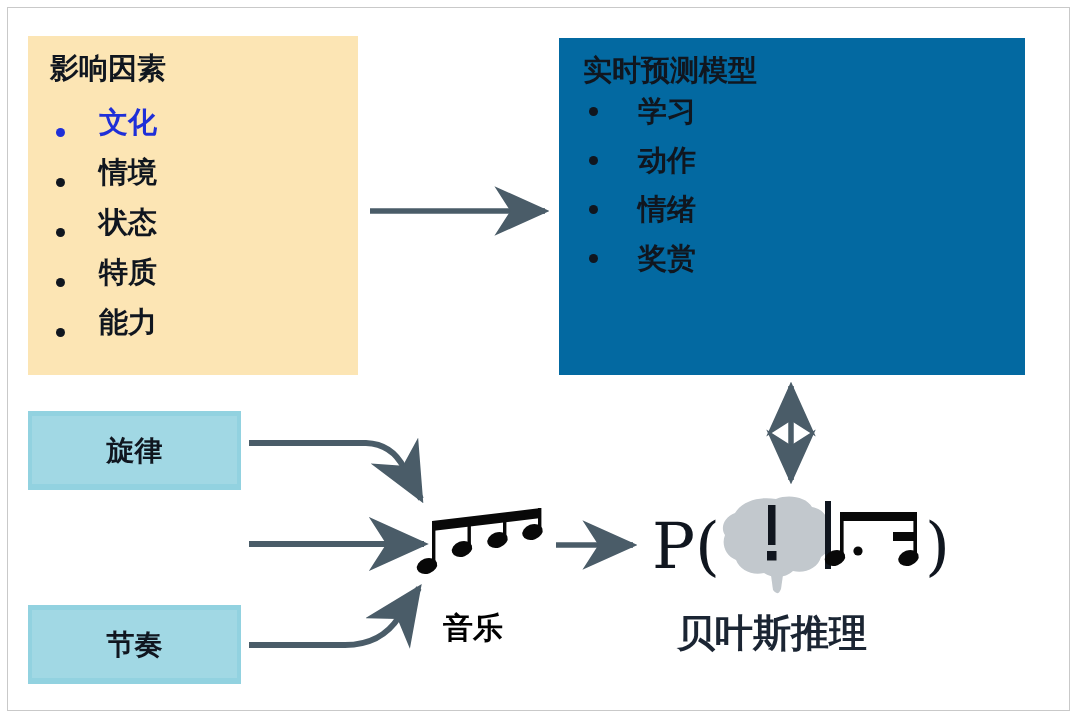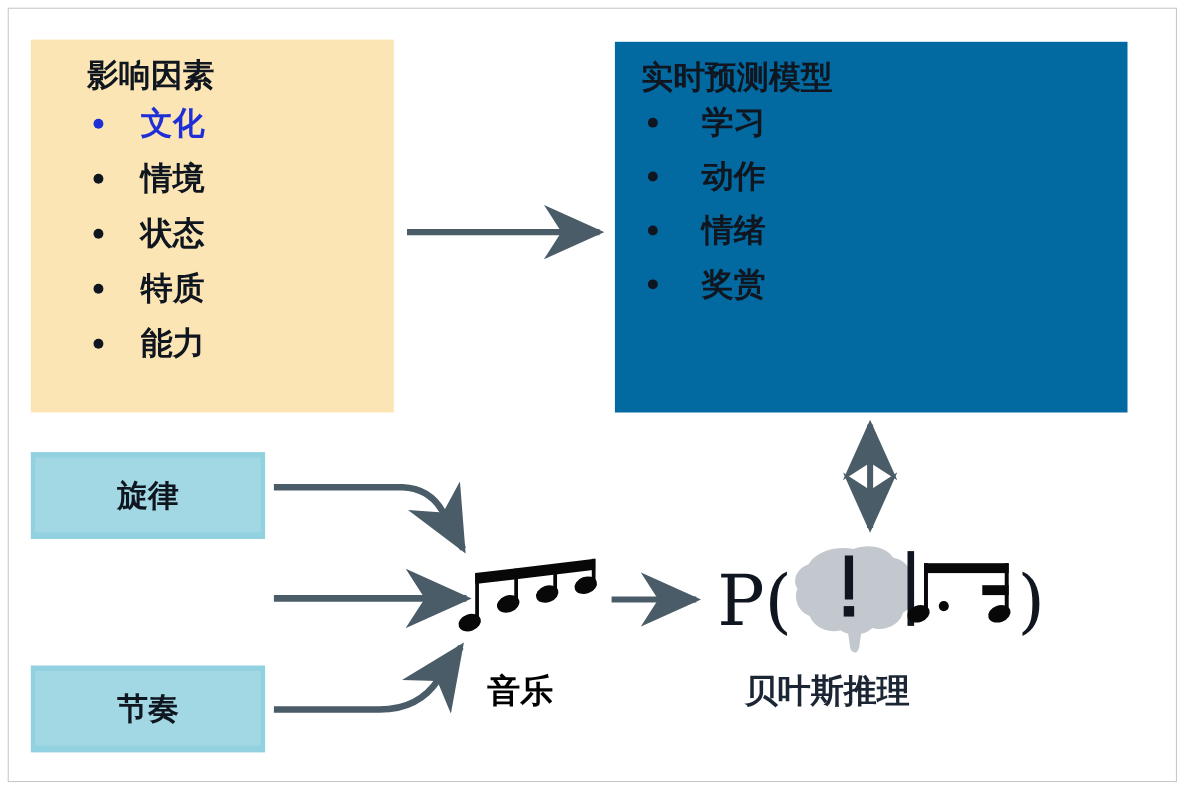--- a/index.html
+++ b/index.html
@@ -33,21 +33,20 @@
   .panel {
     position: absolute;
     box-sizing: border-box;
   }
   #factors-panel {
     left: 28px;
     top: 36px;
     width: 330px;
     height: 339px;
     background: #fce5b4;
-    padding-left: 29px;
   }
   #model-panel {
     left: 559px;
     top: 38px;
     width: 466px;
     height: 337px;
     background: #0369a1;
   }
   .panel-title {
     font-weight: bold;
@@ -65,21 +64,21 @@
     padding: 0;
   }
   ul.bullets li {
     display: flex;
     align-items: center;
     font-weight: bold;
     font-size: 29px;
     color: #10161f;
     line-height: 1.0;
   }
-  #factors-panel ul.bullets li { margin: 0 0 0 28px; height: 50px; }
+  #factors-panel ul.bullets li { margin: 0 0 0 28px; height: 50px; align-items: flex-end; }
   #model-panel   ul.bullets li { margin: 0 0 0 30px; height: 49px; }
 
   ul.bullets li .dot {
     width: 9px;
     height: 9px;
     border-radius: 50%;
     background: #10161f;
     flex: 0 0 auto;
   }
   #factors-panel ul.bullets li .dot { margin-right: 34px; }
@@ -135,21 +134,21 @@
   }
   #music-caption {
     left: 443px;
     top: 608px;
     font-size: 30px;
     color: #000000;
   }
   #bayes-caption {
     left: 677px;
     top: 608px;
-    font-size: 30px;
+    font-size: 38px;
     color: #1b2533;
   }
 </style>
 </head>
 <body>
 
 <div id="canvas">
 
   <div id="page-frame"></div>
 

